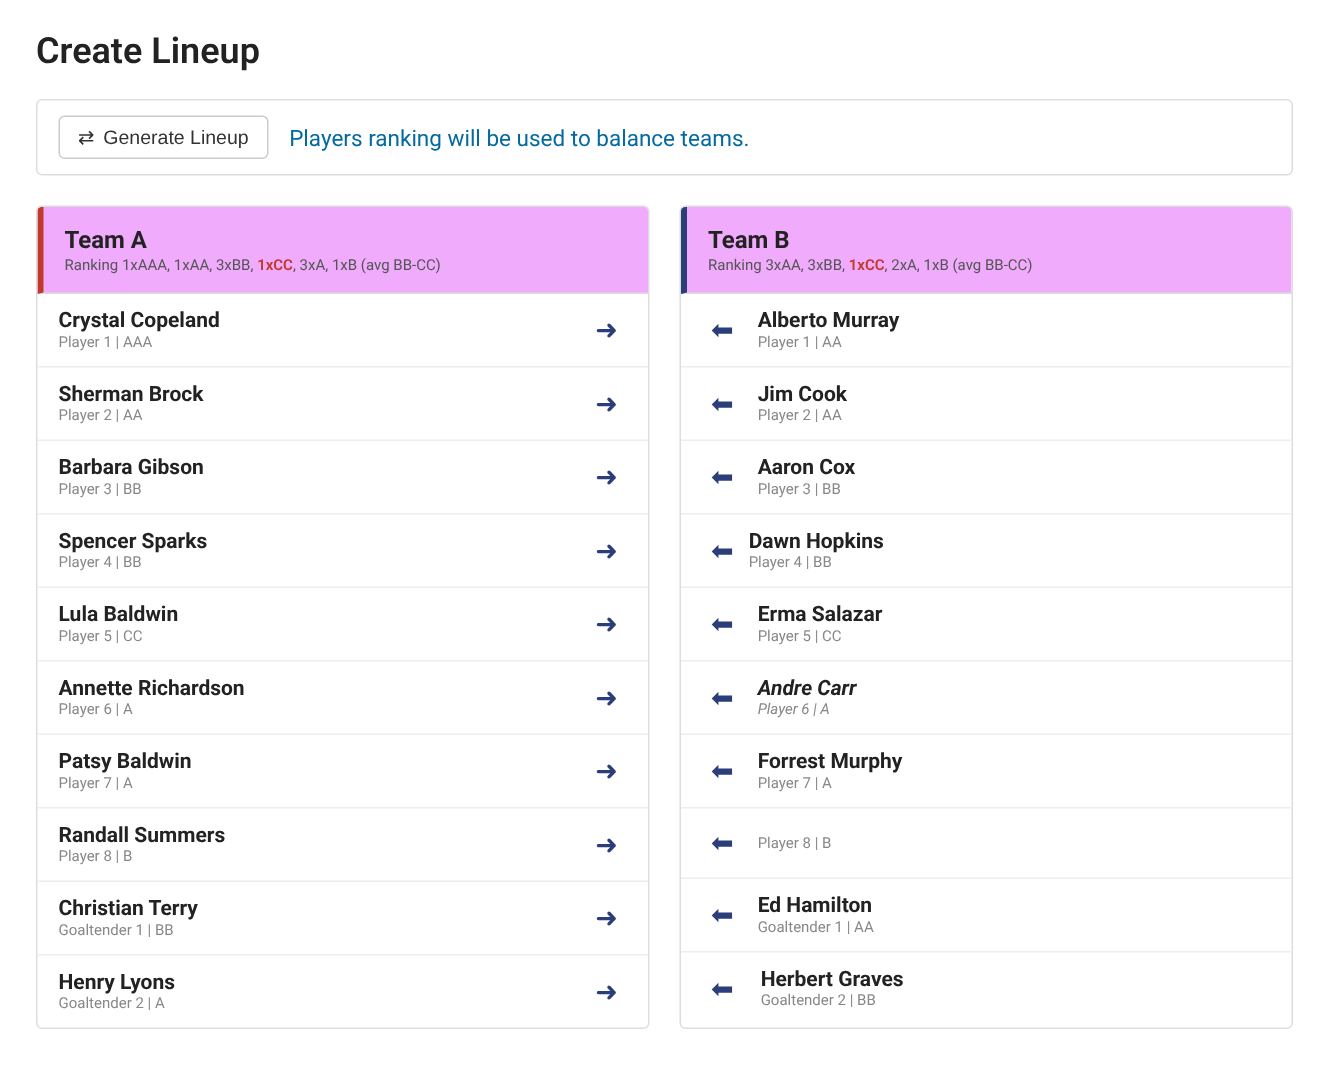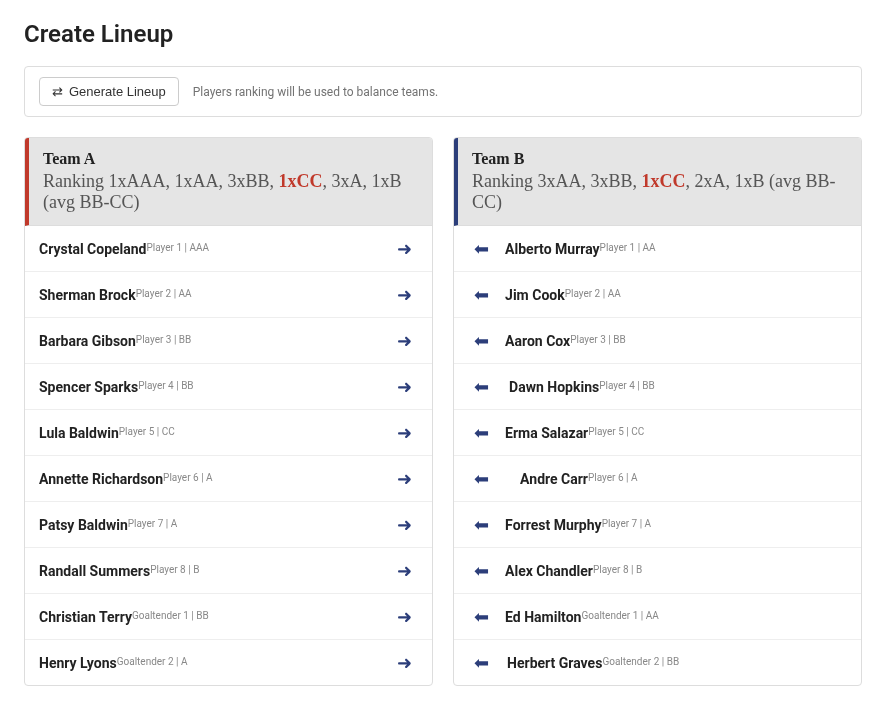--- a/index.html
+++ b/index.html
@@ -31,73 +31,72 @@
       background: #fff;
       border: 1px solid #ccc;
       border-radius: 4px;
       padding: 6px 12px;
       font-size: 13px;
       cursor: pointer;
       color: #333;
       font-weight: 500;
     }
     .toolbar-text {
-      font-size: 12px;
-      color: #737373;
+      font-size: 15px;
+      color: #0369a1;
     }
     .teams-container {
       display: flex;
       gap: 20px;
     }
     .team-panel {
       flex: 1;
       border: 1px solid #ddd;
       border-radius: 4px;
       overflow: hidden;
     }
     .team-header {
       padding: 12px 14px;
       border-bottom: 1px solid #ddd;
-      background: #e5e5e5;
-      font-family: Liberation Serif, serif;
+      background: #f0abfc;
     }
     .team-header.team-a {
       border-left: 4px solid #c0392b;
     }
     .team-header.team-b {
       border-left: 4px solid #2c3e7a;
     }
     .team-name {
       font-size: 16px;
       font-weight: 700;
       color: #222;
       margin-bottom: 3px;
     }
     .team-ranking {
-      font-size: 18px;
+      font-size: 10px;
       color: #555;
     }
     .ranking-highlight {
       color: #c0392b;
       font-weight: 600;
     }
     .player-row {
       display: flex;
       align-items: center;
       justify-content: space-between;
       padding: 10px 14px;
       border-bottom: 1px solid #eee;
       cursor: pointer;
     }
     .player-row:last-child {
       border-bottom: none;
     }
     .player-info {
       display: flex;
-      flex-direction: row;
+      flex-direction: column;
     }
     .player-name {
       font-size: 14px;
       font-weight: 700;
       color: #222;
     }
     .player-detail {
       font-size: 10px;
       color: #888;
       margin-top: 1px;
@@ -230,50 +229,49 @@
     </div>
         <div class="player-row">
       <span class="arrow-btn">⬅</span>
       <div class="player-info" style="flex:1; margin-left:10px;">
         <span class="player-name">Aaron Cox</span>
         <span class="player-detail">Player 3 | BB</span>
       </div>
     </div>
         <div class="player-row">
       <span class="arrow-btn">⬅</span>
-      <div class="player-info" style="flex:1; margin-left:14px;">
+      <div class="player-info" style="flex:1; margin-left:4px;">
         <span class="player-name">Dawn Hopkins</span>
         <span class="player-detail">Player 4 | BB</span>
       </div>
     </div>
         <div class="player-row">
       <span class="arrow-btn">⬅</span>
       <div class="player-info" style="flex:1; margin-left:10px;">
         <span class="player-name">Erma Salazar</span>
         <span class="player-detail">Player 5 | CC</span>
       </div>
     </div>
         <div class="player-row">
       <span class="arrow-btn">⬅</span>
-      <div class="player-info" style="flex:1; margin-left:25px;">
+      <div class="player-info" style="flex:1; margin-left:10px;font-style:italic;">
         <span class="player-name">Andre Carr</span>
         <span class="player-detail">Player 6 | A</span>
       </div>
     </div>
         <div class="player-row">
       <span class="arrow-btn">⬅</span>
       <div class="player-info" style="flex:1; margin-left:10px;">
         <span class="player-name">Forrest Murphy</span>
         <span class="player-detail">Player 7 | A</span>
       </div>
     </div>
         <div class="player-row">
       <span class="arrow-btn">⬅</span>
       <div class="player-info" style="flex:1; margin-left:10px;">
-        <span class="player-name">Alex Chandler</span>
         <span class="player-detail">Player 8 | B</span>
       </div>
     </div>
         <div class="player-row">
       <span class="arrow-btn">⬅</span>
       <div class="player-info" style="flex:1; margin-left:10px;">
         <span class="player-name">Ed Hamilton</span>
         <span class="player-detail">Goaltender 1 | AA</span>
       </div>
     </div>

